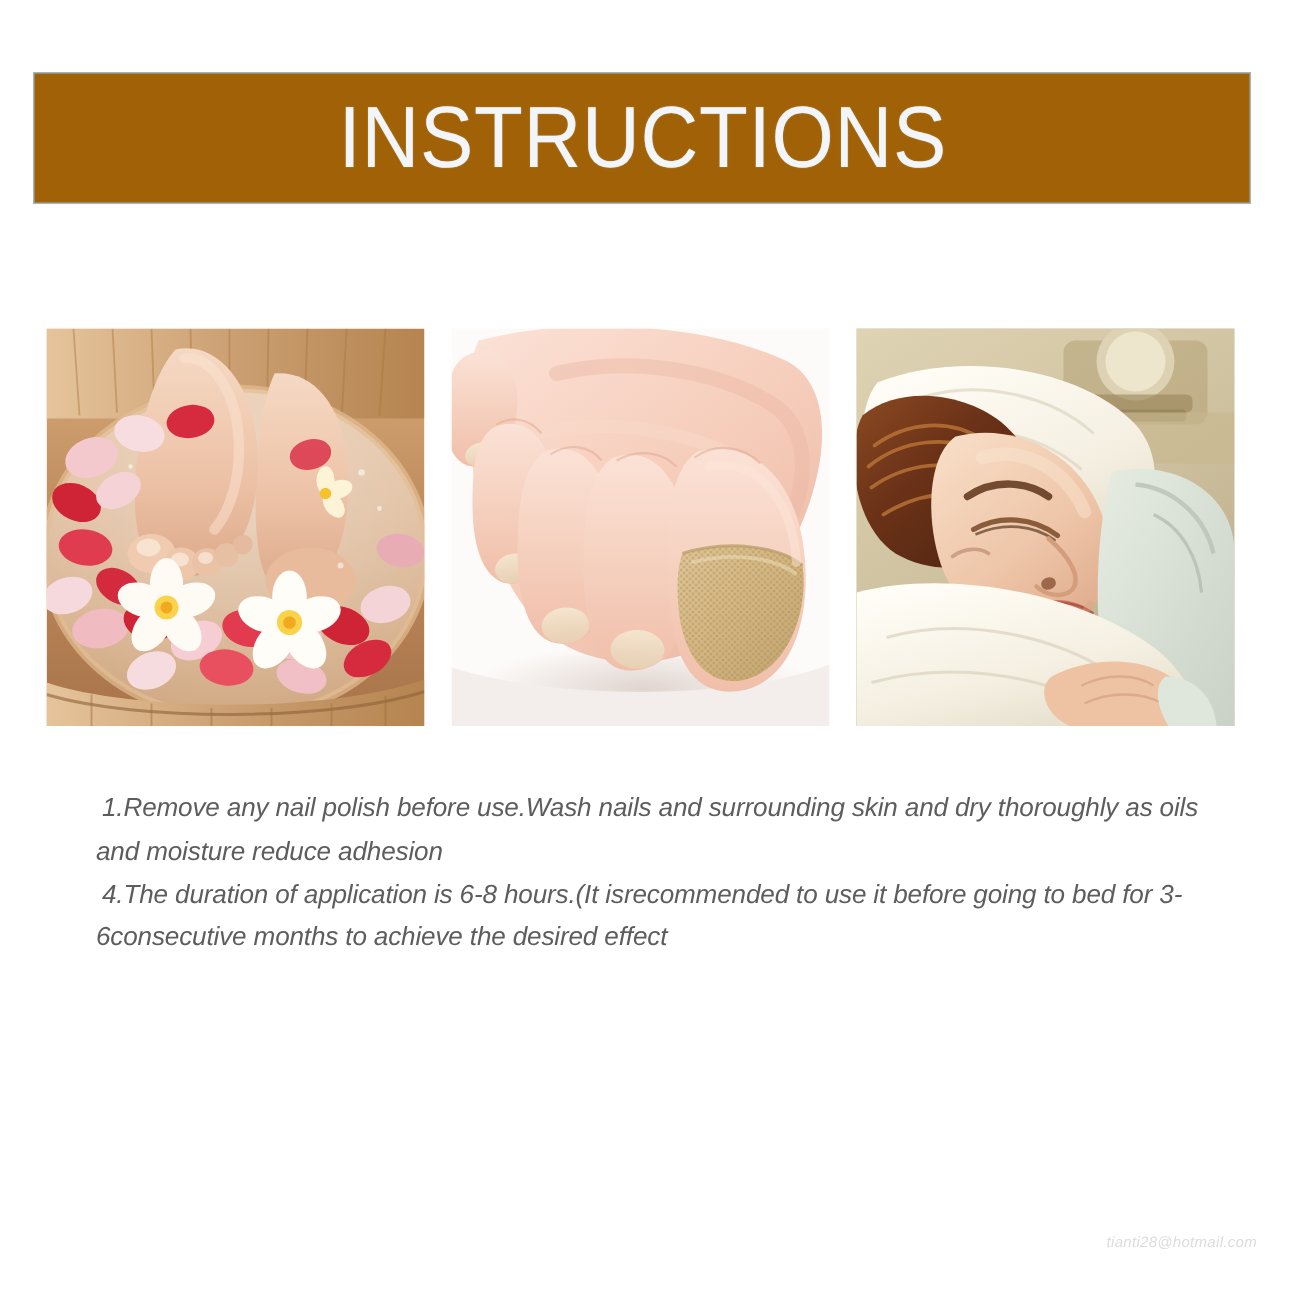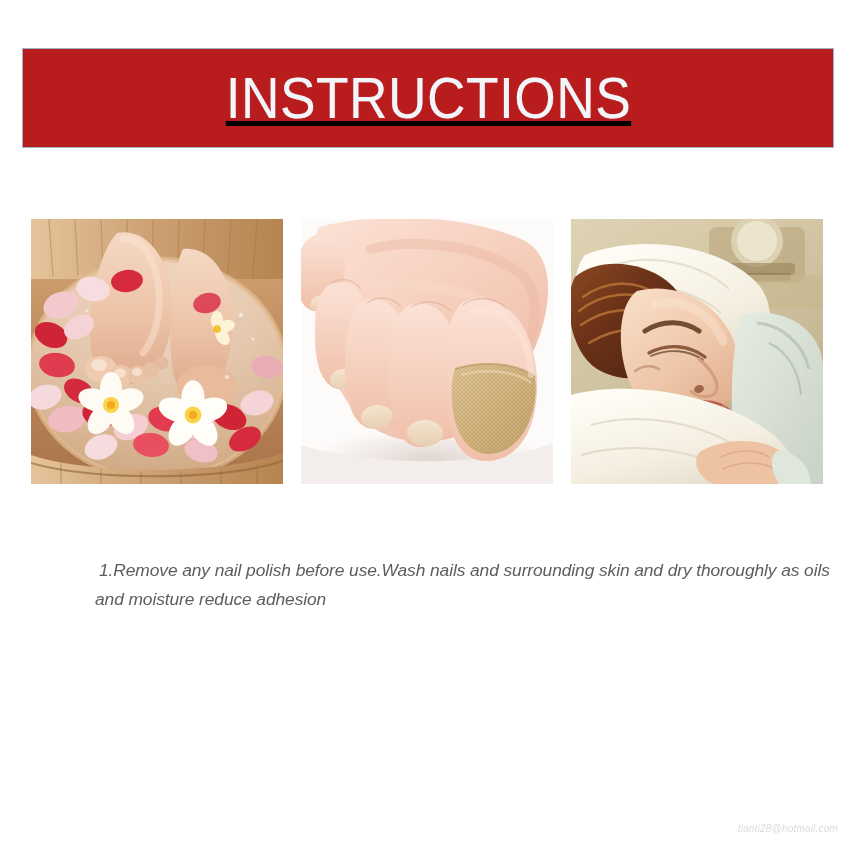--- a/index.html
+++ b/index.html
@@ -14,28 +14,27 @@
     overflow: hidden;
     position: relative;
   }
 
   
   #banner {
     position: absolute;
     left: 22px;
     top: 48px;
     width: 812px;
-    height: 100px;
-    background: #b91c1c;
+    height: 88px;
+    background: #a16207;
     border: 1px solid #9fb3c4;
     box-sizing: border-box;
     display: flex;
     align-items: center;
     justify-content: center;
-    text-decoration: underline;
   }
   #banner-title {
     color: #f2f6fa;
     font-size: 58px;
     line-height: 1;
     font-weight: 400;
     letter-spacing: 0.5px;
     transform: scaleX(0.92);
     text-shadow: 0 0 1px rgba(255,255,255,0.35);
     white-space: nowrap;
@@ -58,23 +57,22 @@
     overflow: hidden;
     background: #f3efe9;
     flex: 0 0 auto;
   }
   .photo svg { display: block; width: 100%; height: 100%; }
 
   
   #instructions {
     position: absolute;
     left: 64px;
-    top: 556px;
+    top: 524px;
     width: 736px;
-    margin-left: 31px;
   }
   .step {
     color: #5d5d5d;
     font-size: 17.4px;
     line-height: 28.8px;
     font-style: italic;
     text-indent: 4px;
     letter-spacing: -0.1px;
     margin: 0;
     white-space: pre-wrap;
@@ -425,15 +423,16 @@
         </g>
       </g>
 
       <path d="M206 232 C224 232 238 244 240 265 L208 265 C200 252 198 238 206 232 Z" fill="#dfe6dc"></path>
     </svg>
   </div>
 </div>
 
 <div id="instructions">
   <p class="step">1.Remove any nail polish before use.Wash nails and surrounding skin and dry thoroughly as oils and moisture reduce adhesion</p>
+  <p class="step">4.The duration of application is 6-8 hours.(It isrecommended to use it before going to bed for 3-6consecutive months to achieve the desired effect</p>
 </div>
 
 <div id="watermark">tianti28@hotmail.com</div>
 
 </body></html>

